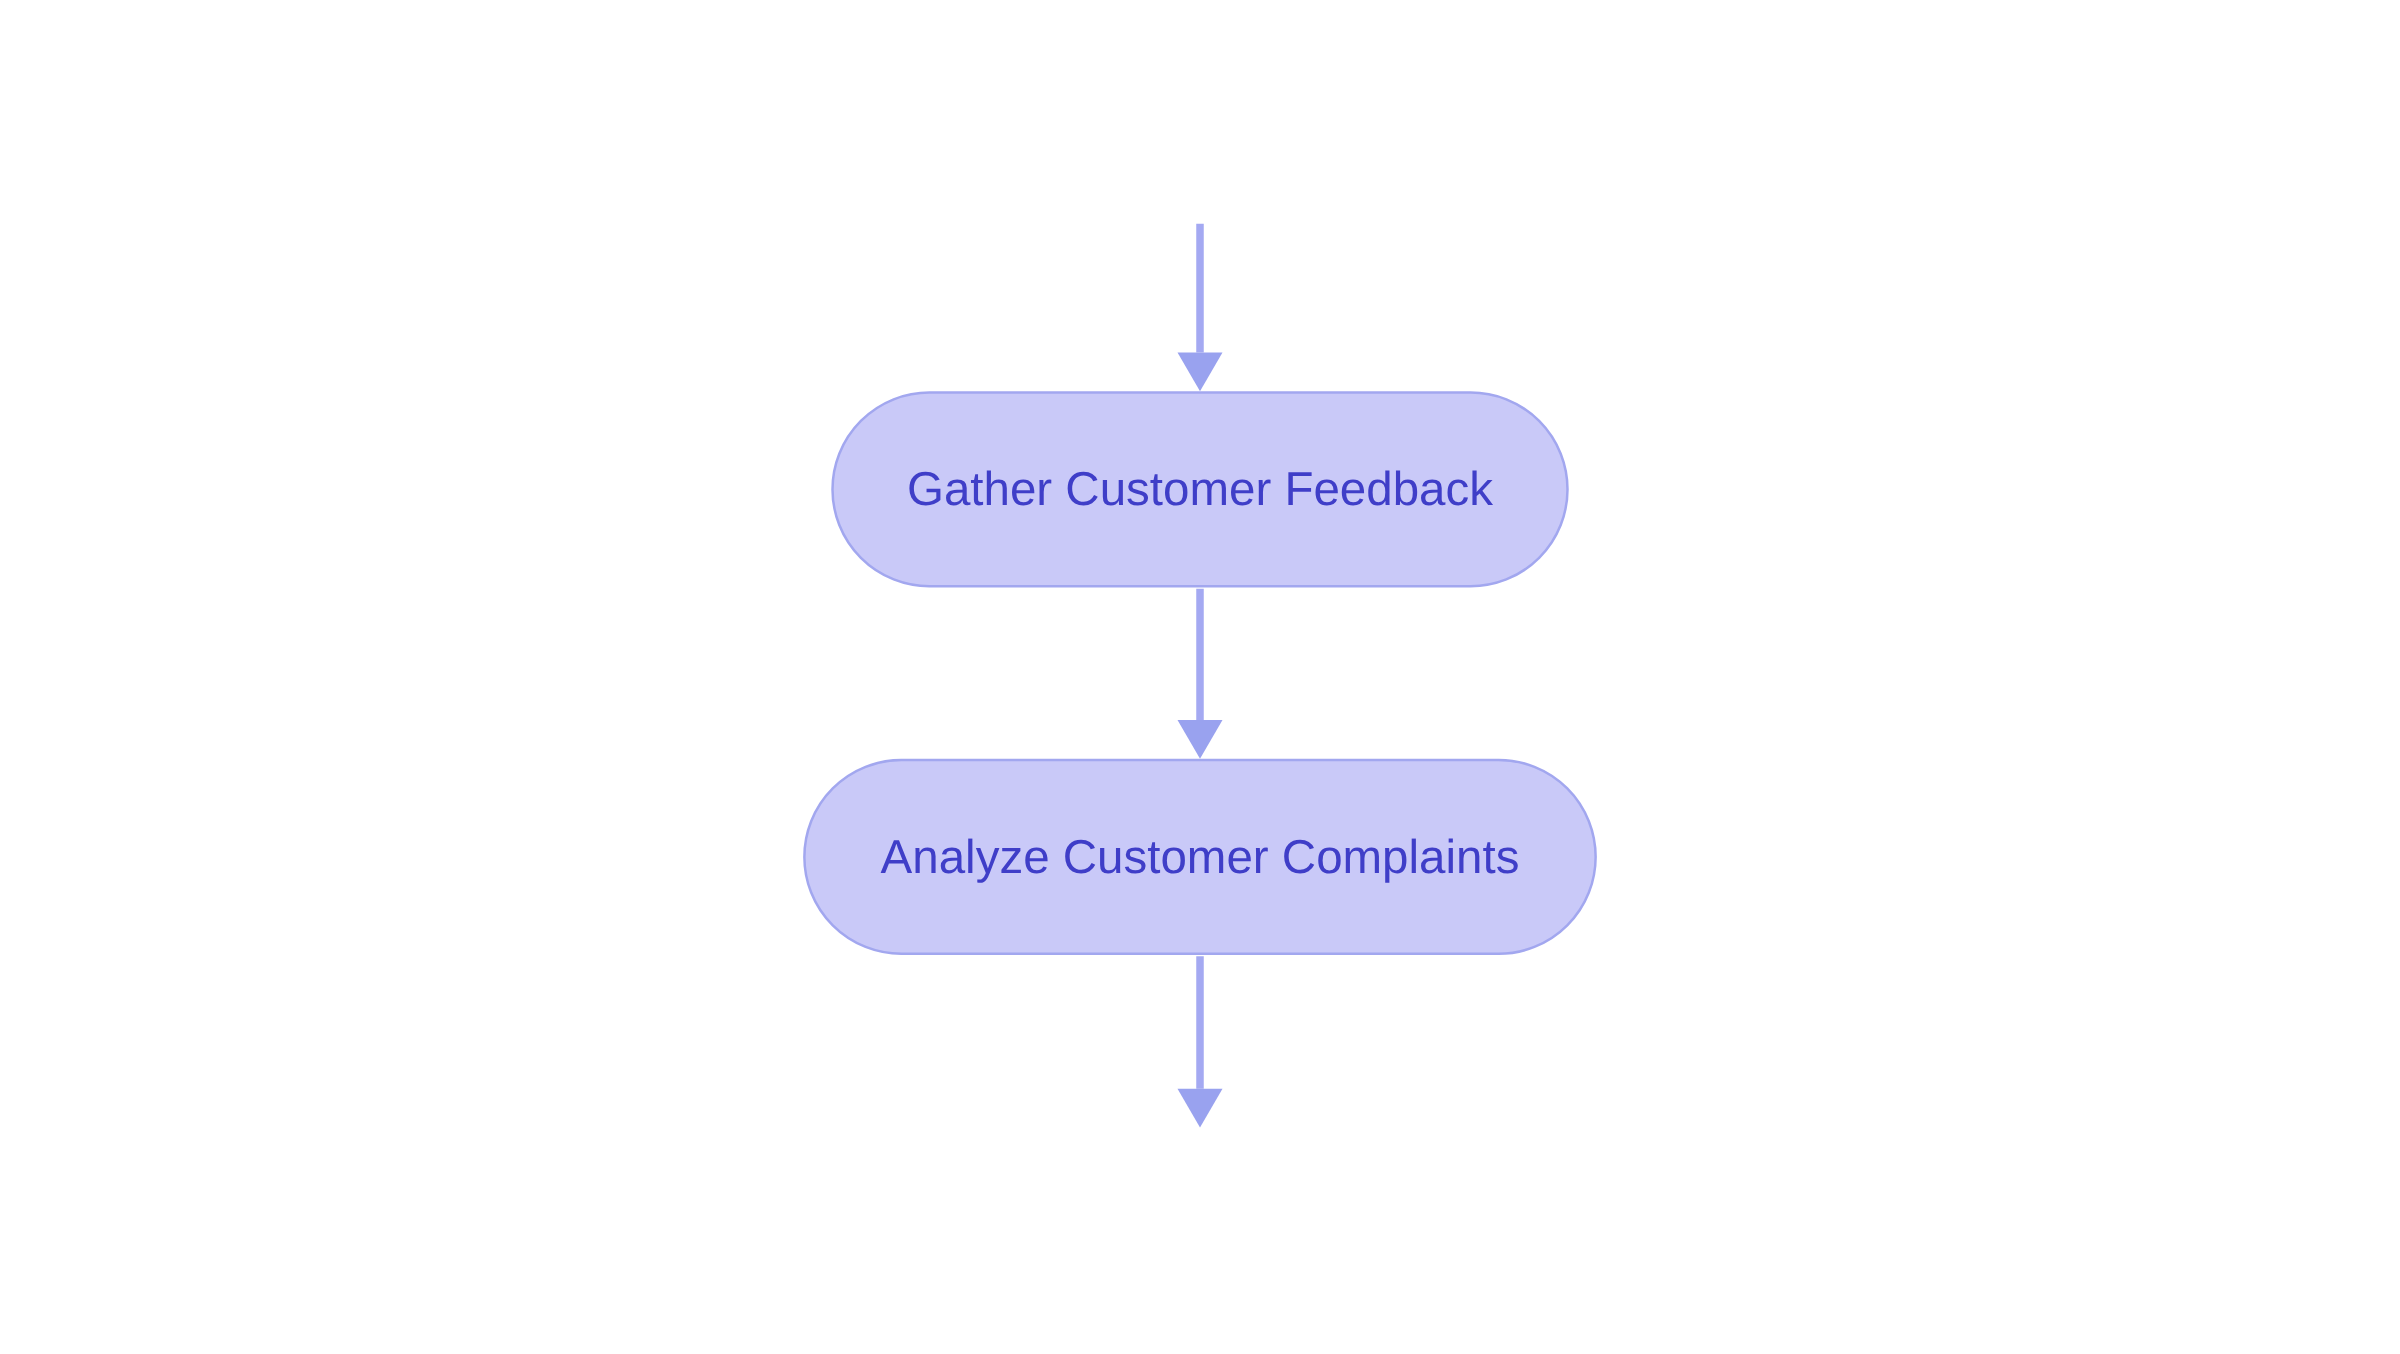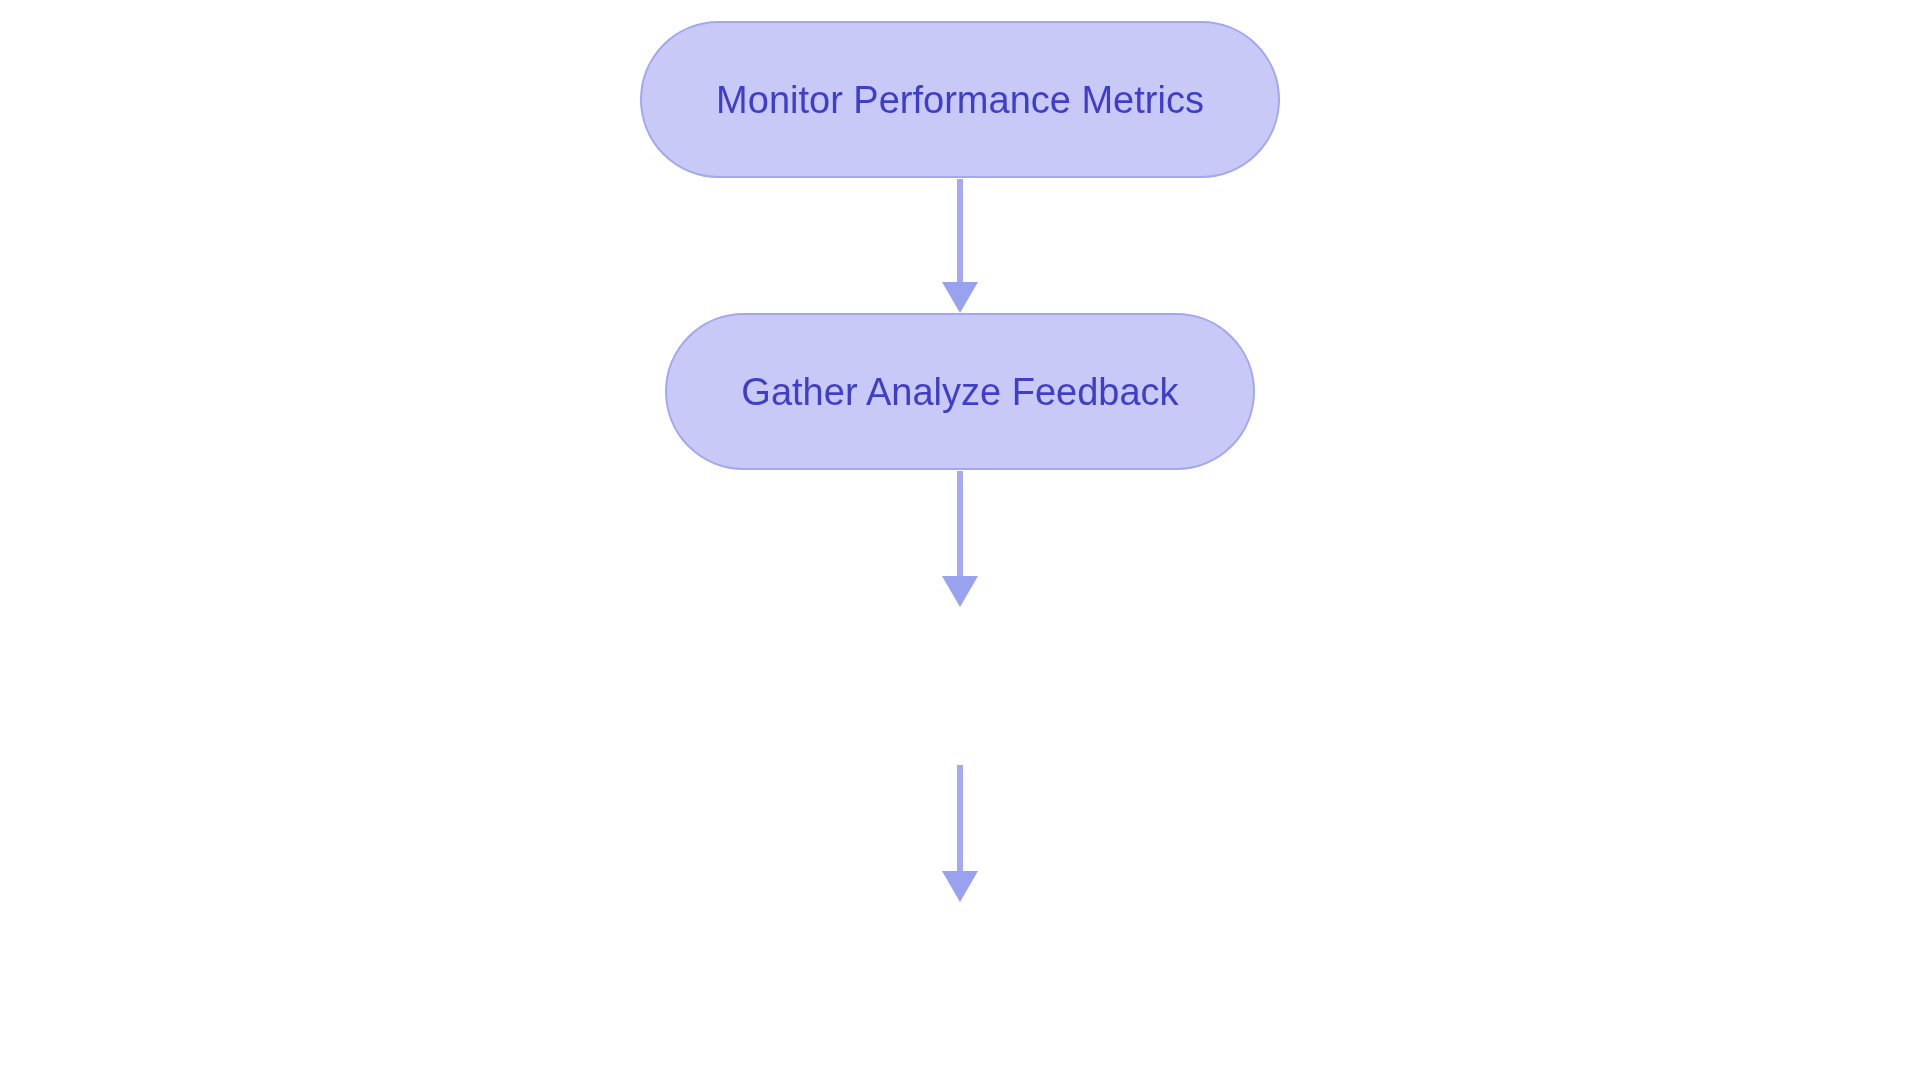--- a/index.html
+++ b/index.html
@@ -62,38 +62,38 @@
     border-left: 18px solid transparent;
     border-right: 18px solid transparent;
     border-top: 31px solid var(--arrow-head, #99a2ef);
   }
 </style>
 </head>
 <body>
 
 <div class="canvas">
 
-  <div class="flow-node node-1">
-    <span>Monitor Performance Metrics</span>
-  </div>
 
   <div class="flow-arrow arrow-1">
     <div class="arrow-line"></div>
     <div class="arrow-head"></div>
   </div>
 
   <div class="flow-node node-2">
-    <span>Gather Analyze Feedback</span>
+    <span>Gather Customer Feedback</span>
   </div>
 
   <div class="flow-arrow arrow-2">
     <div class="arrow-line"></div>
     <div class="arrow-head"></div>
   </div>
 
+  <div class="flow-node node-3">
+    <span>Analyze Customer Complaints</span>
+  </div>
 
   <div class="flow-arrow arrow-3">
     <div class="arrow-line"></div>
     <div class="arrow-head"></div>
   </div>
 
 
 </div>
 
 </body></html>

